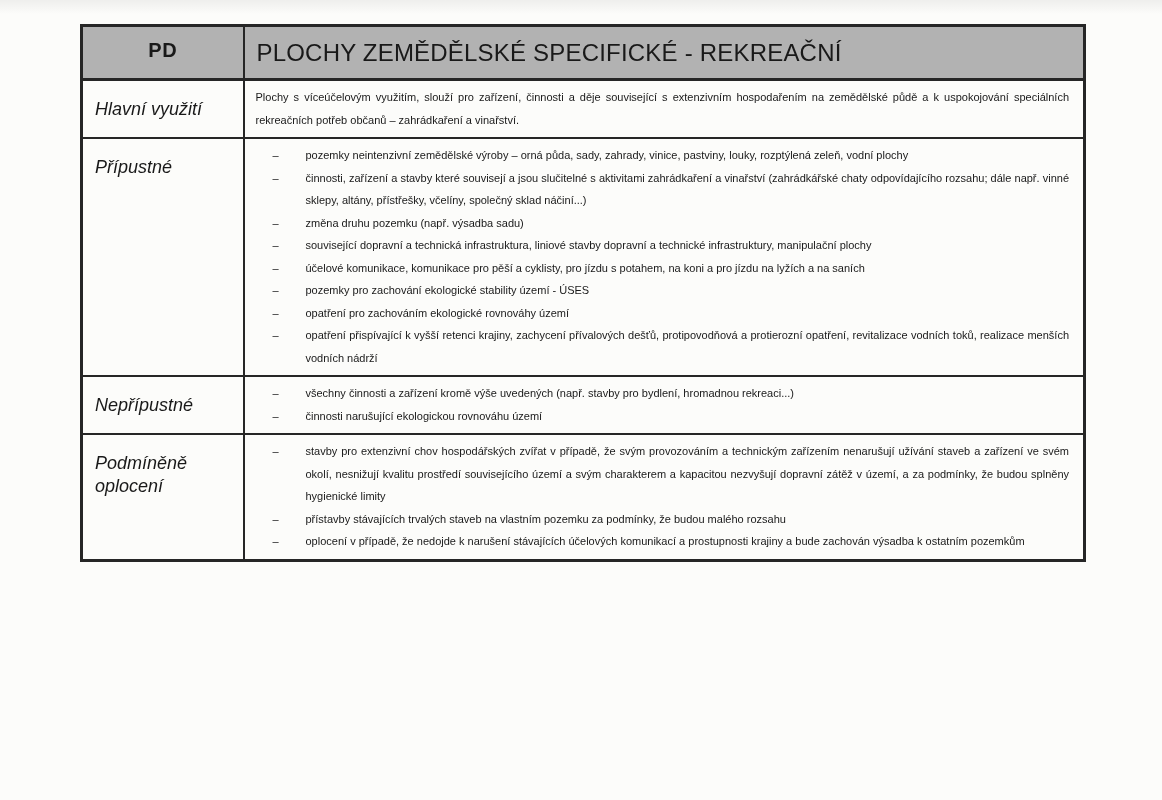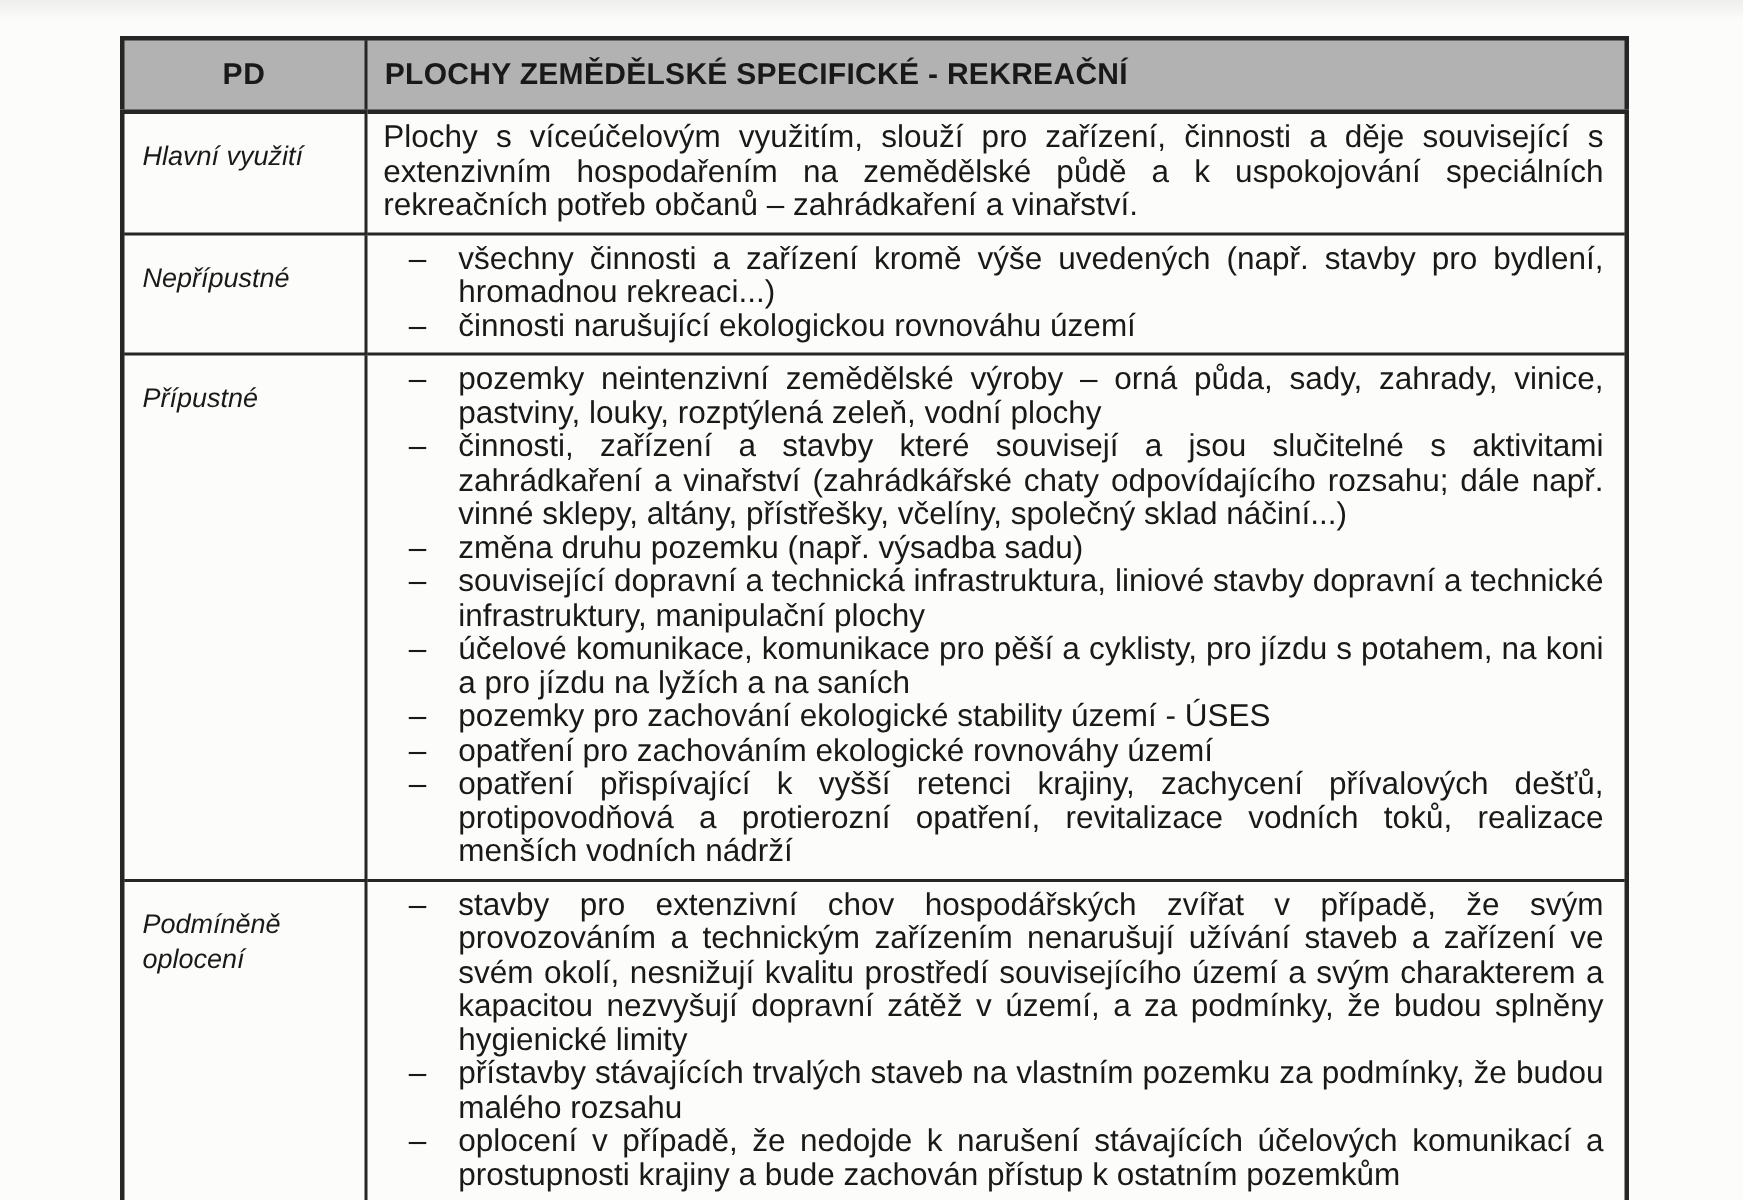--- a/index.html
+++ b/index.html
@@ -46,37 +46,37 @@
     border-bottom: 3px solid #262626;
   }
   .header-code {
     text-align: center;
     font-weight: bold;
     font-size: 20px;
     padding: 12px 6px 11px 6px;
     letter-spacing: 0.5px;
   }
   .header-title {
-    font-weight: bold;
-    font-size: 20px;
+    font-weight: normal;
+    font-size: 24px;
     padding: 12px 10px 11px 12px;
     letter-spacing: 0.2px;
   }
 
   
   .row-label-cell {
     font-style: italic;
     font-size: 18px;
     line-height: 23px;
     padding: 17px 8px 6px 12px;
   }
 
   
   .content-cell {
-    font-size: 21px;
+    font-size: 11px;
     line-height: 22.5px;
     padding: 5px 14px 6px 11px;
   }
   .content-cell p {
     margin: 0;
     text-align: justify;
   }
   ul.bullets {
     list-style: none;
     margin: 0;
@@ -115,94 +115,94 @@
       <td class="col-label row-label-cell">
         <span>Hlavní využití</span>
       </td>
       <td class="content-cell">
         <p>Plochy s víceúčelovým využitím, slouží pro zařízení, činnosti a děje související s extenzivním hospodařením na zemědělské půdě a k uspokojování speciálních rekreačních potřeb občanů – zahrádkaření a vinařství.</p>
       </td>
     </tr>
 
     <tr>
       <td class="col-label row-label-cell">
+        <span>Přípustné</span>
+      </td>
+      <td class="content-cell">
+        <ul class="bullets">
+              <li>
+                <span class="dash">–</span>
+                <span class="li-text">pozemky neintenzivní zemědělské výroby – orná půda, sady, zahrady, vinice, pastviny, louky, rozptýlená zeleň, vodní plochy</span>
+              </li>
+              <li>
+                <span class="dash">–</span>
+                <span class="li-text">činnosti, zařízení a stavby které souvisejí a jsou slučitelné s aktivitami zahrádkaření a vinařství (zahrádkářské chaty odpovídajícího rozsahu; dále např. vinné sklepy, altány, přístřešky, včelíny, společný sklad náčiní...)</span>
+              </li>
+              <li>
+                <span class="dash">–</span>
+                <span class="li-text">změna druhu pozemku (např. výsadba sadu)</span>
+              </li>
+              <li>
+                <span class="dash">–</span>
+                <span class="li-text">související dopravní a technická infrastruktura, liniové stavby dopravní a technické infrastruktury, manipulační plochy</span>
+              </li>
+              <li>
+                <span class="dash">–</span>
+                <span class="li-text">účelové komunikace, komunikace pro pěší a cyklisty, pro jízdu s potahem, na koni a pro jízdu na lyžích a na saních</span>
+              </li>
+              <li>
+                <span class="dash">–</span>
+                <span class="li-text">pozemky pro zachování ekologické stability území - ÚSES</span>
+              </li>
+              <li>
+                <span class="dash">–</span>
+                <span class="li-text">opatření pro zachováním ekologické rovnováhy území</span>
+              </li>
+              <li>
+                <span class="dash">–</span>
+                <span class="li-text">opatření přispívající k vyšší retenci krajiny, zachycení přívalových dešťů, protipovodňová a protierozní opatření, revitalizace vodních toků, realizace menších vodních nádrží</span>
+              </li>
+            </ul>
+      </td>
+    </tr>
+
+    <tr>
+      <td class="col-label row-label-cell">
         <span>Nepřípustné</span>
       </td>
       <td class="content-cell">
         <ul class="bullets">
               <li>
                 <span class="dash">–</span>
                 <span class="li-text">všechny činnosti a zařízení kromě výše uvedených (např. stavby pro bydlení, hromadnou rekreaci...)</span>
               </li>
               <li>
                 <span class="dash">–</span>
                 <span class="li-text">činnosti narušující ekologickou rovnováhu území</span>
               </li>
             </ul>
       </td>
     </tr>
 
     <tr>
       <td class="col-label row-label-cell">
-        <span>Přípustné</span>
+        <span>Podmíněně oplocení</span>
       </td>
       <td class="content-cell">
         <ul class="bullets">
               <li>
                 <span class="dash">–</span>
-                <span class="li-text">pozemky neintenzivní zemědělské výroby – orná půda, sady, zahrady, vinice, pastviny, louky, rozptýlená zeleň, vodní plochy</span>
-              </li>
-              <li>
-                <span class="dash">–</span>
-                <span class="li-text">činnosti, zařízení a stavby které souvisejí a jsou slučitelné s aktivitami zahrádkaření a vinařství (zahrádkářské chaty odpovídajícího rozsahu; dále např. vinné sklepy, altány, přístřešky, včelíny, společný sklad náčiní...)</span>
-              </li>
-              <li>
-                <span class="dash">–</span>
-                <span class="li-text">změna druhu pozemku (např. výsadba sadu)</span>
-              </li>
-              <li>
-                <span class="dash">–</span>
-                <span class="li-text">související dopravní a technická infrastruktura, liniové stavby dopravní a technické infrastruktury, manipulační plochy</span>
-              </li>
-              <li>
-                <span class="dash">–</span>
-                <span class="li-text">účelové komunikace, komunikace pro pěší a cyklisty, pro jízdu s potahem, na koni a pro jízdu na lyžích a na saních</span>
-              </li>
-              <li>
-                <span class="dash">–</span>
-                <span class="li-text">pozemky pro zachování ekologické stability území - ÚSES</span>
-              </li>
-              <li>
-                <span class="dash">–</span>
-                <span class="li-text">opatření pro zachováním ekologické rovnováhy území</span>
-              </li>
-              <li>
-                <span class="dash">–</span>
-                <span class="li-text">opatření přispívající k vyšší retenci krajiny, zachycení přívalových dešťů, protipovodňová a protierozní opatření, revitalizace vodních toků, realizace menších vodních nádrží</span>
-              </li>
-            </ul>
-      </td>
-    </tr>
-
-    <tr>
-      <td class="col-label row-label-cell">
-        <span>Podmíněně oplocení</span>
-      </td>
-      <td class="content-cell">
-        <ul class="bullets">
-              <li>
-                <span class="dash">–</span>
                 <span class="li-text">stavby pro extenzivní chov hospodářských zvířat v případě, že svým provozováním a technickým zařízením nenarušují užívání staveb a zařízení ve svém okolí, nesnižují kvalitu prostředí souvisejícího území a svým charakterem a kapacitou nezvyšují dopravní zátěž v území, a za podmínky, že budou splněny hygienické limity</span>
               </li>
               <li>
                 <span class="dash">–</span>
                 <span class="li-text">přístavby stávajících trvalých staveb na vlastním pozemku za podmínky, že budou malého rozsahu</span>
               </li>
               <li>
                 <span class="dash">–</span>
-                <span class="li-text">oplocení v případě, že nedojde k narušení stávajících účelových komunikací a prostupnosti krajiny a bude zachován přístup k ostatním pozemkům</span>
+                <span class="li-text">oplocení v případě, že nedojde k narušení stávajících účelových komunikací a prostupnosti krajiny a bude zachován výsadba k ostatním pozemkům</span>
               </li>
             </ul>
       </td>
     </tr>
   </tbody>
     </table>
 </div>
 
 </body></html>

